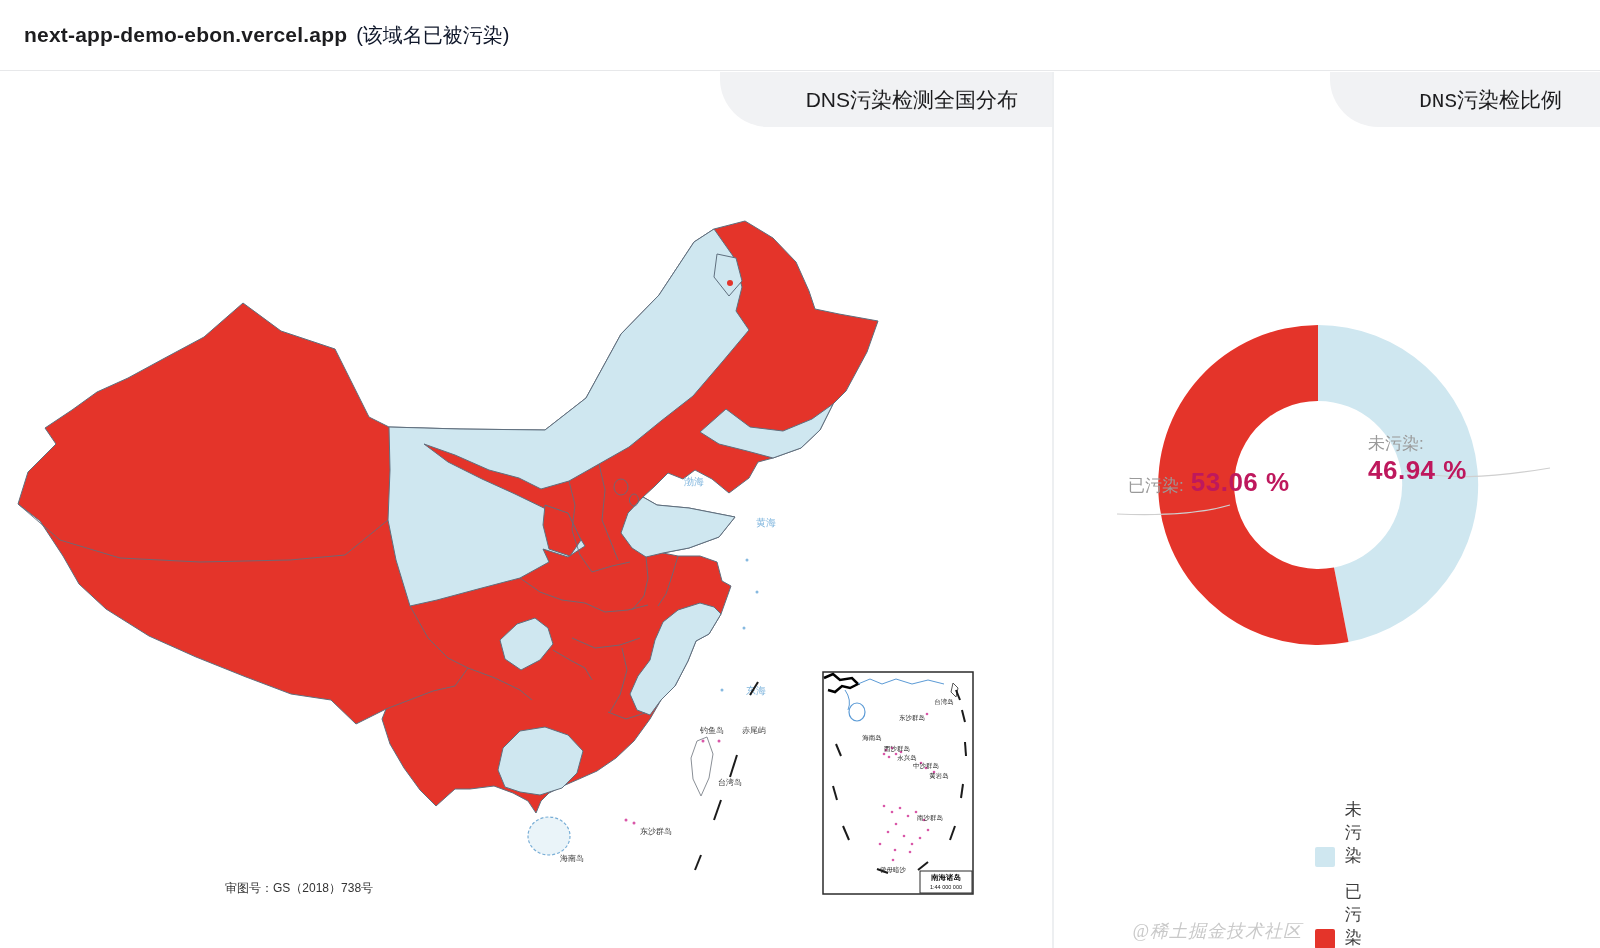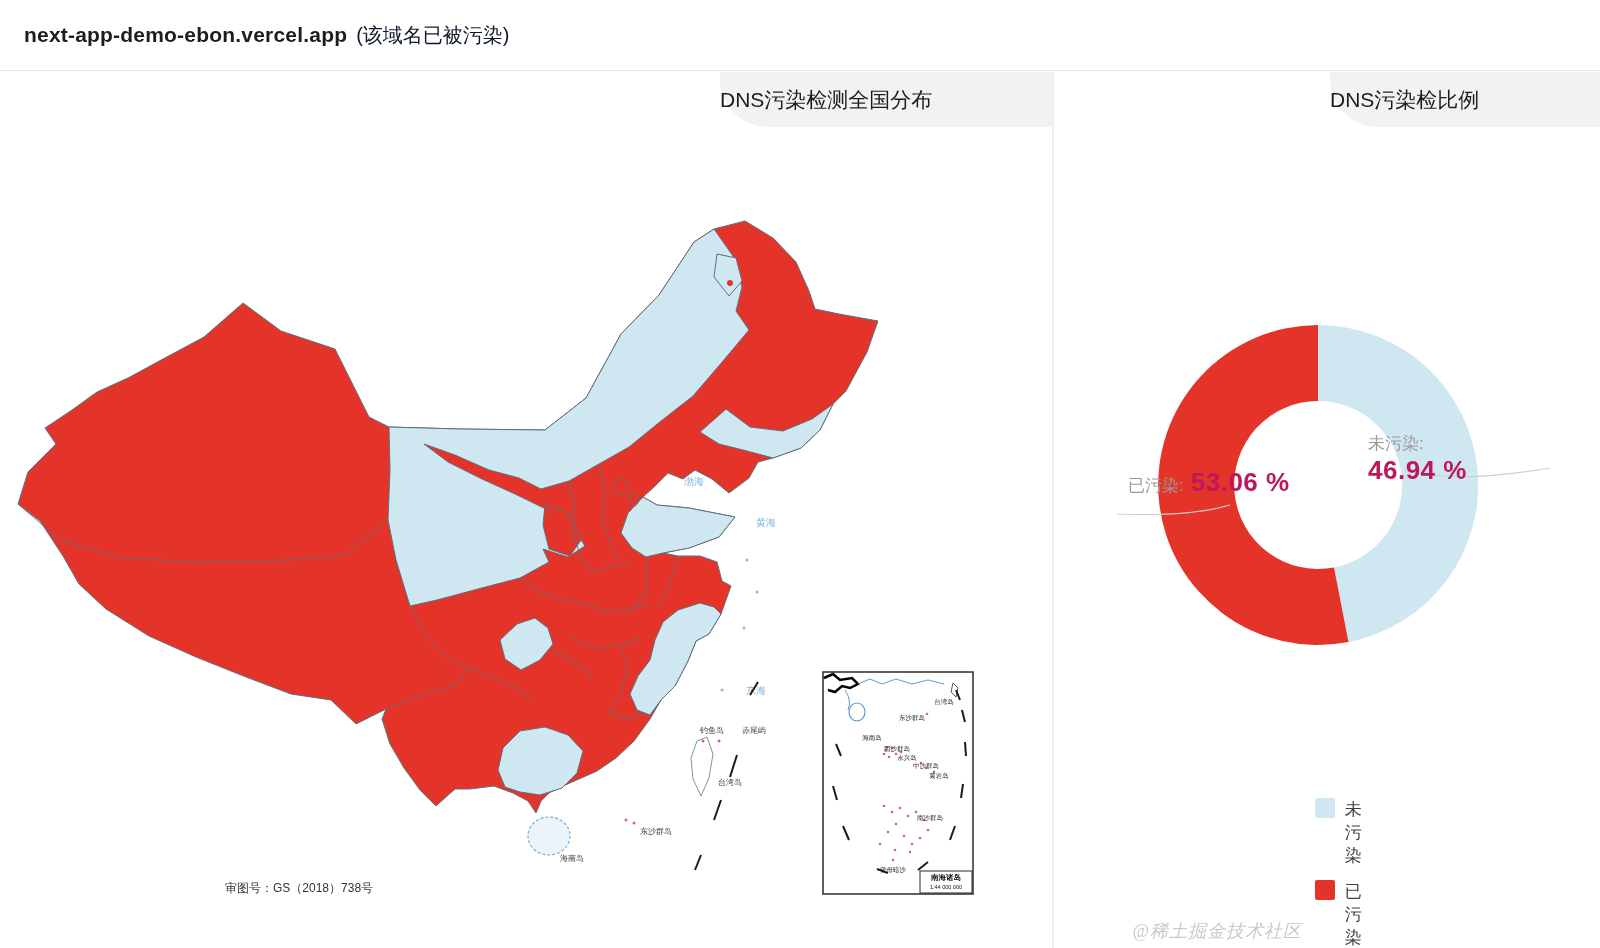--- a/index.html
+++ b/index.html
@@ -14,24 +14,24 @@
   .page{position:relative;width:1356px;height:948px;background:#fff;border-radius:16px;}
 
   
   .header{position:absolute;left:0;top:0;width:1600px;height:71px;background:#fff;
     border-bottom:1px solid #e7e8ea;display:flex;align-items:center;padding-left:24px;}
   .domain{font-size:21px;font-weight:bold;color:#1d1d1f;letter-spacing:.2px;}
   .status-note{font-size:20px;color:#0f172a;margin-left:9px;}
 
   
   .tab{position:absolute;top:72px;height:55px;background:var(--tab-bg);
-    border-radius:0 0 0 48px;display:flex;align-items:center;justify-content:flex-start;
+    border-radius:0 0 0 48px;display:flex;align-items:center;justify-content:flex-end;
     font-size:21px;color:#1c1c1e;}
   .tab-left{left:720px;width:332px;padding-right:34px;}
-  .tab-right{left:1330px;width:270px;padding-right:50px;}
+  .tab-right{left:1330px;width:270px;padding-right:38px;font-family:Liberation Mono, monospace;}
 
   .divider{position:absolute;left:1052px;top:72px;width:2px;height:876px;background:#edeff1;}
 
   svg{position:absolute;display:block;}
   #map-svg{left:0;top:0;}
   #donut-svg{left:1055px;top:0;}
 
   .region{stroke:var(--border);stroke-width:1;stroke-linejoin:round;}
   .red{fill:var(--polluted);}
   .blue{fill:var(--clean);}
@@ -46,21 +46,21 @@
 
   
   .pie-label{position:absolute;display:flex;align-items:baseline;white-space:nowrap;}
   .pie-label .pfx{font-size:17px;color:#9a9a9a;margin-right:7px;}
   .pie-label .val{font-size:26px;font-weight:bold;color:#be185d;letter-spacing:.5px;}
   .pl-clean{left:1368px;top:432px;flex-direction:column;}
   .pl-polluted{left:1128px;top:467px;text-align:center;}
 
   
   .legend{position:absolute;left:1303px;top:798px;display:flex;flex-direction:column;gap:13px;}
-  .legend-row{display:flex;align-items:flex-start;cursor:pointer;padding-left:12px;}
+  .legend-row{display:flex;align-items:flex-end;cursor:pointer;padding-left:12px;}
   .swatch{width:33px;height:20px;border-radius:2px;margin-right:10px;}
   .sw-clean{background:var(--clean);}
   .sw-polluted{background:var(--polluted);}
   .legend-row span{font-size:17px;color:#3c3c3c;}
 
   .watermark{position:absolute;right:54px;bottom:5px;font-size:18px;color:#c9c9c9;
     font-family:"Liberation Serif","DejaVu Serif",serif;letter-spacing:1px;font-style:italic;}
 </style>
 </head>
 <body>

